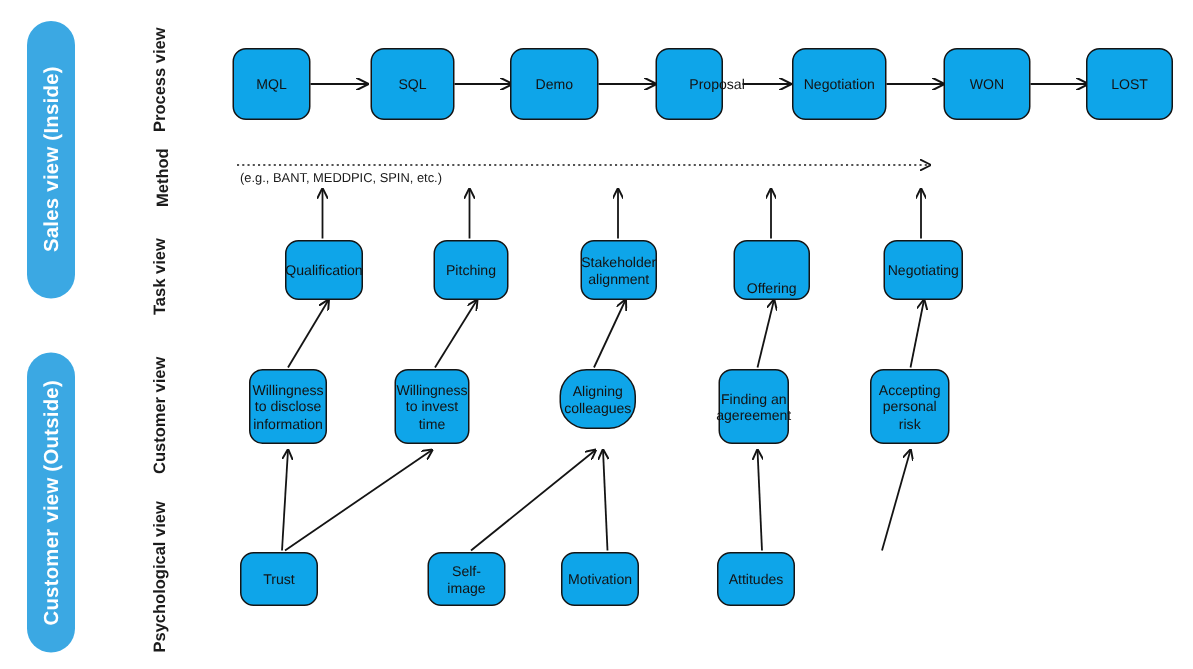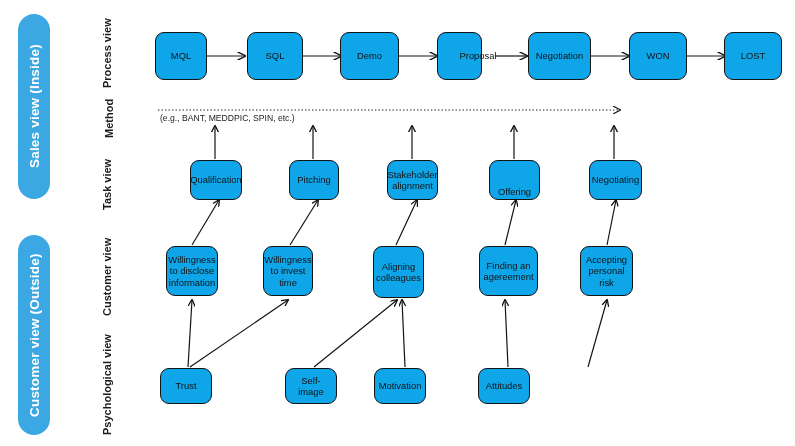--- a/index.html
+++ b/index.html
@@ -174,24 +174,24 @@
   <div class="node" style="left:589px;top:160px;width:53px;height:40px;">
     <span>Negotiating</span>
   </div>
 
   <div class="node" style="left:166px;top:246px;width:52px;height:50px;">
     <span>Willingness to disclose information</span>
   </div>
   <div class="node" style="left:263px;top:246px;width:50px;height:50px;">
     <span>Willingness to invest time</span>
   </div>
-  <div class="node" style="left:373px;top:246px;width:51px;height:52px;">
+  <div class="node" style="left:373px;top:246px;width:51px;height:40px;border-radius:18px;">
     <span>Aligning colleagues</span>
   </div>
-  <div class="node" style="left:479px;top:246px;width:59px;height:50px;">
+  <div class="node" style="left:479px;top:246px;width:47px;height:50px;">
     <span>Finding an agereement</span>
   </div>
   <div class="node" style="left:580px;top:246px;width:53px;height:50px;">
     <span>Accepting personal risk</span>
   </div>
 
   <div class="node" style="left:160px;top:368px;width:52px;height:36px;">
     <span>Trust</span>
   </div>
   <div class="node" style="left:285px;top:368px;width:52px;height:36px;">

